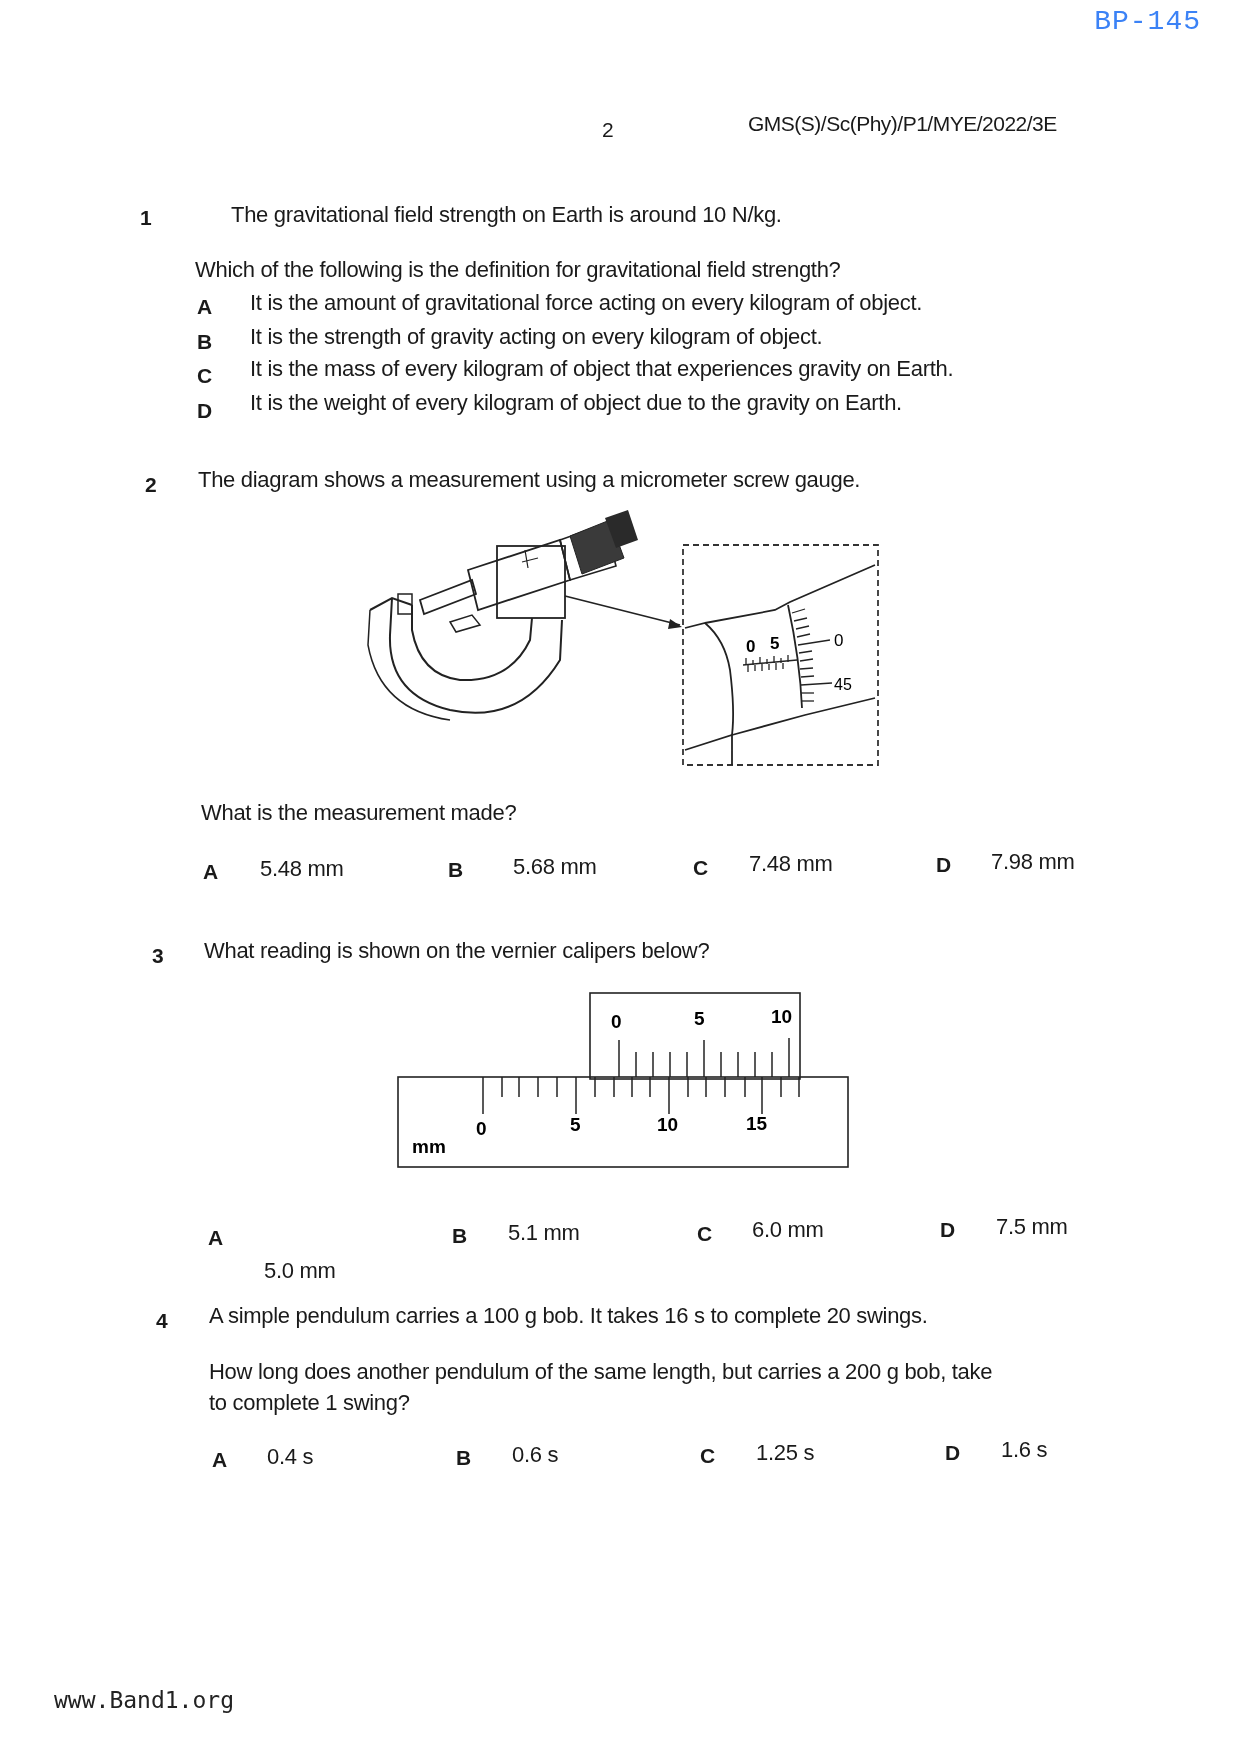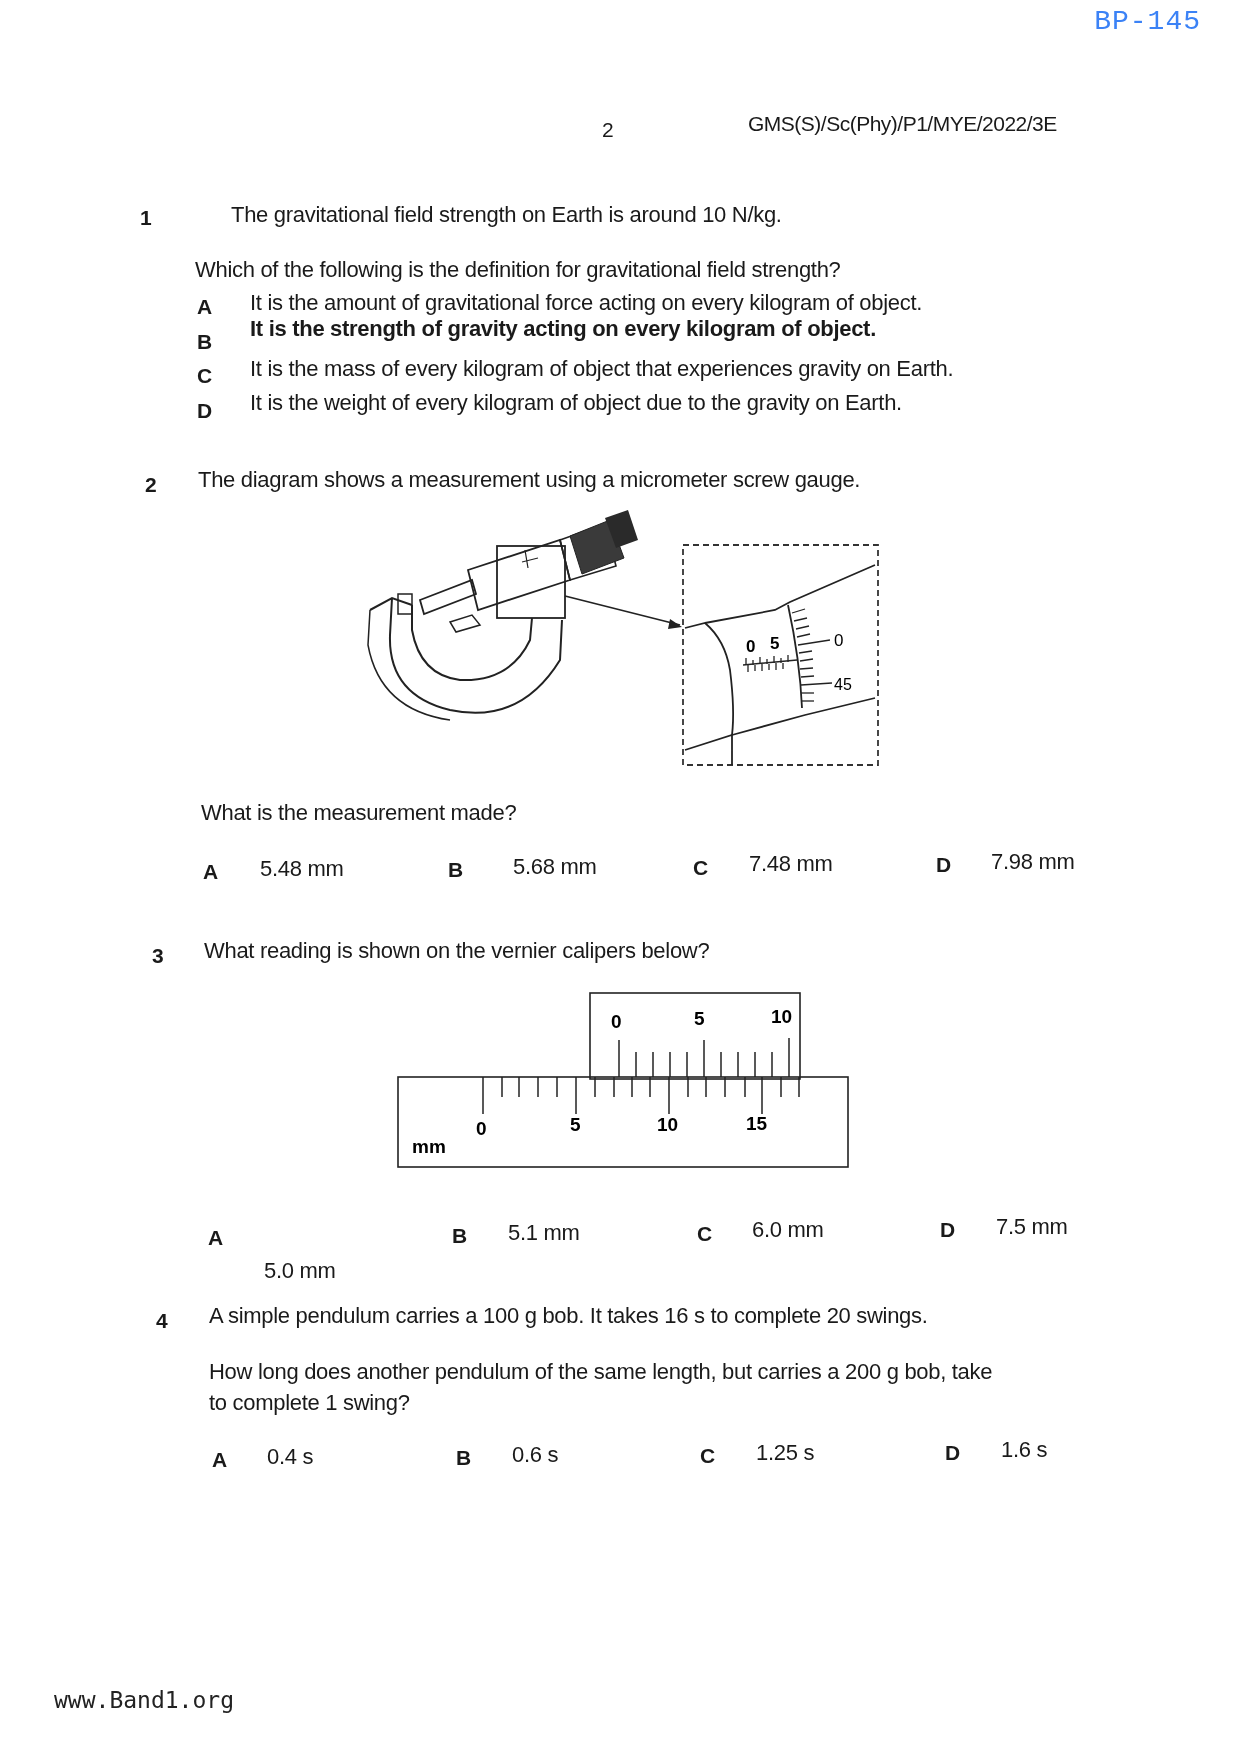--- a/index.html
+++ b/index.html
@@ -23,21 +23,21 @@
 <div class="abs page-no">2</div>
 <div class="abs paper-code">GMS(S)/Sc(Phy)/P1/MYE/2022/3E</div>
 
 <div>
   <div class="abs qnum" style="left:140px;top:206px;">1</div>
   <div class="abs txt" style="left:195px;top:202px;margin-left:36px;">The gravitational field strength on Earth is around 10 N/kg.</div>
   <div class="abs txt" style="left:195px;top:257px;">Which of the following is the definition for gravitational field strength?</div>
   <div class="abs optlet" style="left:197px;top:295px;">A</div>
   <div class="abs txt" style="left:250px;top:290px;">It is the amount of gravitational force acting on every kilogram of object.</div>
   <div class="abs optlet" style="left:197px;top:330px;">B</div>
-  <div class="abs txt" style="left:250px;top:316px;font-weight:bold;">It is the strength of gravity acting on every kilogram of object.</div>
+  <div class="abs txt" style="left:250px;top:324px;">It is the strength of gravity acting on every kilogram of object.</div>
   <div class="abs optlet" style="left:197px;top:364px;">C</div>
   <div class="abs txt" style="left:250px;top:356px;">It is the mass of every kilogram of object that experiences gravity on Earth.</div>
   <div class="abs optlet" style="left:197px;top:399px;">D</div>
   <div class="abs txt" style="left:250px;top:390px;">It is the weight of every kilogram of object due to the gravity on Earth.</div>
 </div>
 
 <div>
   <div class="abs qnum" style="left:145px;top:473px;">2</div>
   <div class="abs txt" style="left:198px;top:467px;">The diagram shows a measurement using a micrometer screw gauge.</div>
 

